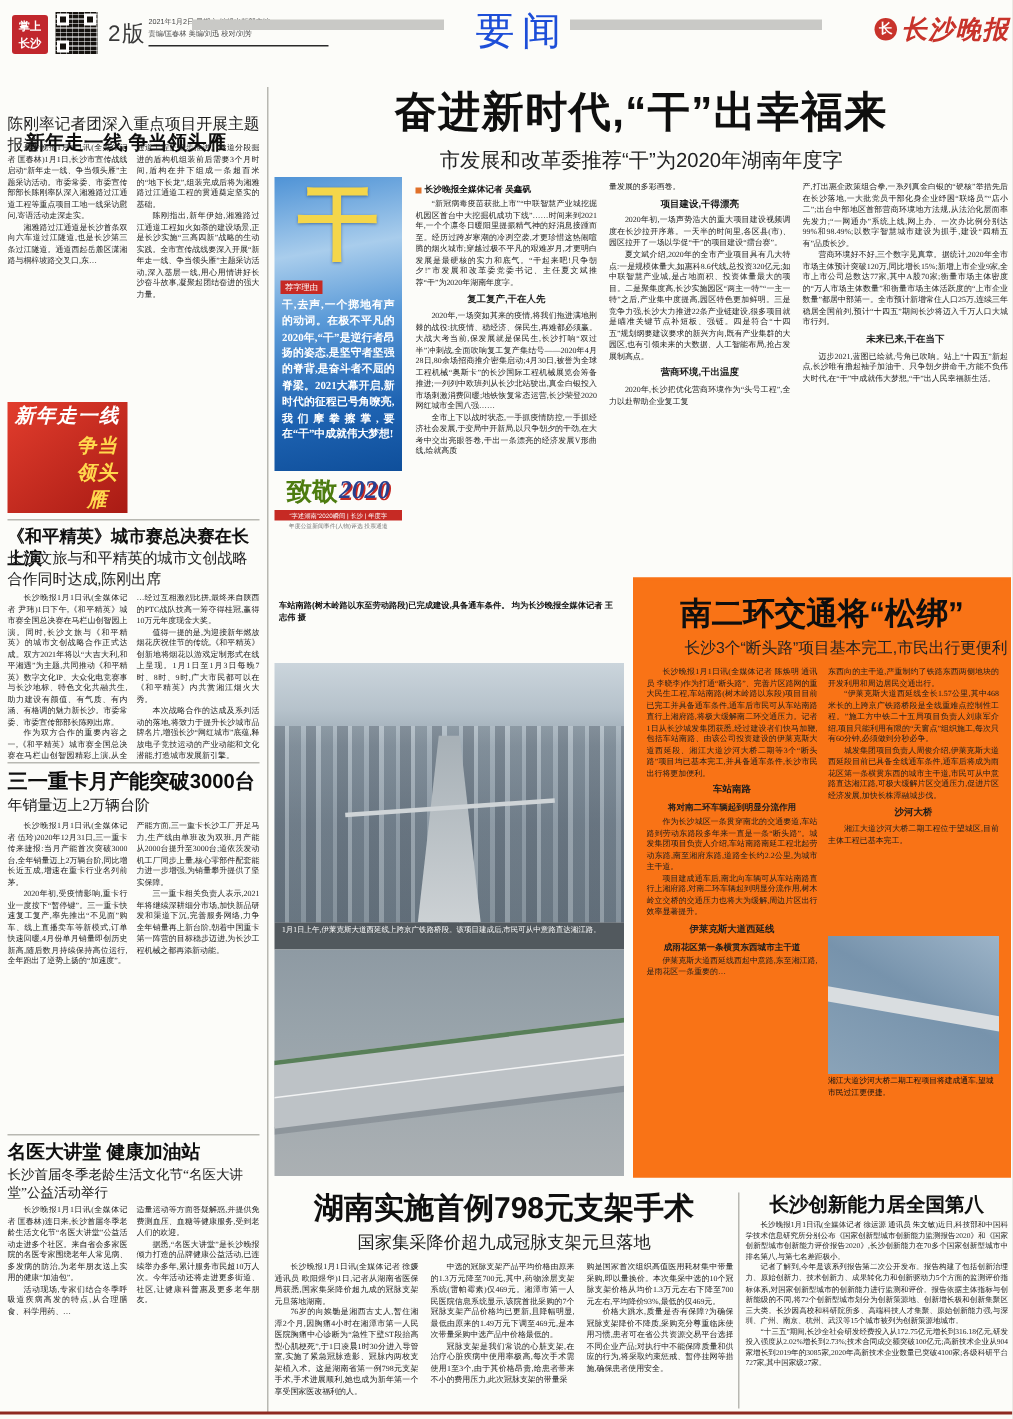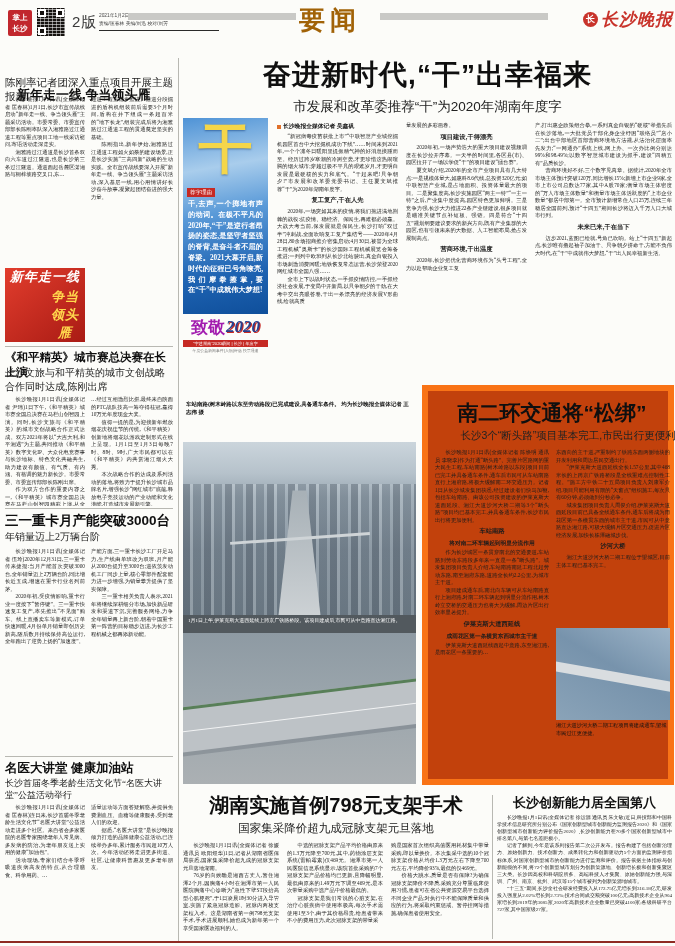--- a/index.html
+++ b/index.html
@@ -14,21 +14,21 @@
   .qr .qf{position:absolute;width:8px;height:8px;background:#fff;}
   .qr .qf i{position:absolute;left:2px;top:2px;width:4px;height:4px;background:#15120f;display:block;}
   .qr .tl{left:1px;top:1px}.qr .tr{right:1px;top:1px}.qr .bl{left:1px;bottom:1px}
   .qr .noise{position:absolute;inset:0;background:
       repeating-linear-gradient(0deg,transparent 0 2px,rgba(255,255,255,.55) 2px 3px),
       repeating-linear-gradient(90deg,transparent 0 3px,rgba(255,255,255,.45) 3px 4px);}
   .edition{left:72px;top:13px;font-size:15px;color:#3a3a3a;letter-spacing:1px;}
   .meta{left:99px;top:12px;font-size:4.8px;line-height:1.7;color:#444;}
   .meta-rule{left:99px;top:30px;width:120px;height:1px;background:#2a2a2a;}
   .bar{top:13px;width:168px;height:7px;background:#c9c9c6;}
-  .yaowen{left:299px;top:3px;width:80px;text-align:left;font-size:26px;font-weight:700;letter-spacing:5px;color:#a16207;}
+  .yaowen{left:299px;top:3px;width:80px;text-align:right;font-size:26px;font-weight:400;letter-spacing:5px;color:#1d4ed8;}
   .masthead{left:583px;top:8px;display:flex;align-items:center;gap:3px;}
   .mh-circle{width:15px;height:15px;border-radius:50%;background:#c8332b;color:#fff;
              font-size:9px;font-weight:700;display:flex;align-items:center;justify-content:center;}
   .mh-text{color:#c8332b;font-size:17px;font-weight:700;font-style:italic;letter-spacing:1px;}
   
   .a-title{font-weight:900;color:#0f0f0f;}
   .a-sub{color:#222;}
   .flow{font-size:5.3px;line-height:1.42;text-align:justify;overflow:hidden;color:#1c1c1c;}
   .flow p{margin:0;text-indent:2em;}
   .flow p.cont{text-indent:0;}
@@ -37,21 +37,21 @@
   .vline{width:1px;background:#b8b8b2;}
   .hline{height:1px;background:#b8b8b2;}
   
   .gan-box{width:85px;height:196px;background:linear-gradient(170deg,#4f93d6 0%,#a9cdec 26%,#5a9ad8 48%,#1e63b2 78%,#0f4f9b 100%);
            overflow:hidden;}
   .gan-char{font-size:54px;color:#f4d64a;font-weight:700;text-align:center;line-height:1.15;
             text-shadow:0 1px 2px rgba(20,60,120,.55);font-family:"Liberation Serif",serif;}
   .gan-badge{display:inline-block;background:#c62a24;color:#fff;font-size:5.5px;padding:1px 3px;margin:2px 0 2px 4px;}
   .gan-poem{color:#fff;font-size:7.2px;font-weight:700;line-height:1.5;padding:0 5px;text-align:justify;}
   .salute{height:26px;display:flex;align-items:center;justify-content:center;gap:1px;}
-  .salute-zh{color:#a21caf;font-size:17px;font-weight:900;}
+  .salute-zh{color:#4d7c0f;font-size:17px;font-weight:900;}
   .salute-yr{color:#27408f;font-size:17px;font-weight:900;font-style:italic;text-shadow:1px 1px 0 #c62a24;}
   .salute-badge{background:#c62a24;color:#fff;font-size:4.2px;text-align:center;padding:1px 0;}
   .salute-note{color:#777;font-size:3.9px;text-align:center;margin-top:1px;}
   .byline{font-size:5.8px;font-weight:700;margin-bottom:2px;display:flex;align-items:center;gap:2px;font-family:"Liberation Sans",sans-serif;}
   .byline-sq{width:4px;height:4px;background:#e0702a;display:inline-block;}
   
   .red-banner{background:linear-gradient(140deg,#e23d2d,#a91b14);color:#fff;text-align:center;
               display:flex;flex-direction:column;justify-content:center;gap:2px;font-style:italic;}
   .red-banner .l1{font-size:13px;font-weight:900;letter-spacing:1px;}
   .red-banner .l2{font-size:13px;font-weight:900;color:#ffd84d;letter-spacing:1px;padding-left:40px;}
@@ -64,21 +64,21 @@
      clip-path:polygon(41% 100%,59% 100%,53% 28%,47% 28%);}
   .photo1 .deck{position:absolute;left:20%;top:55%;width:60%;height:3px;background:#cfd4d7;transform:rotate(-4deg);}
   .midcap{background:rgba(44,52,60,.82);color:#fff;font-size:5px;line-height:1.55;padding:2px 5px;box-sizing:border-box;overflow:hidden;}
   .photo2{background:linear-gradient(180deg,#8e9aa3 0%,#99a4ab 38%,#abb0b3 100%);overflow:hidden;}
   .photo2 .road{position:absolute;left:-10%;top:40%;width:120%;height:42px;background:#bdc2c6;transform:rotate(-7deg);
      border-top:3px solid #587f58;box-shadow:0 4px 0 rgba(70,80,90,.25);}
   .photo2 .lane{position:absolute;left:0;top:50%;width:100%;height:1px;background:rgba(255,255,255,.8);}
   .inset-photo{background:linear-gradient(210deg,#9db4c8 0%,#7793ac 45%,#8aa3b8 100%);overflow:hidden;position:relative;}
   .inset-photo .band{position:absolute;left:-8%;top:48%;width:120%;height:10px;background:#d9dde0;transform:rotate(10deg);}
   
-  .south-box{border:6px solid #f97316;background:#c2410c;box-sizing:border-box;}
+  .south-box{border:2px solid #f97316;background:#f97316;box-sizing:border-box;}
   .cap{font-size:5.5px;font-weight:700;line-height:1.5;font-family:"Liberation Sans",sans-serif;color:#111;}
   .redline{background:#8f2a22;}
 </style>
 </head>
 <body>
 
 <div id="page">
 
   <div class="abs brand-box sans">
     <div>掌上</div>

